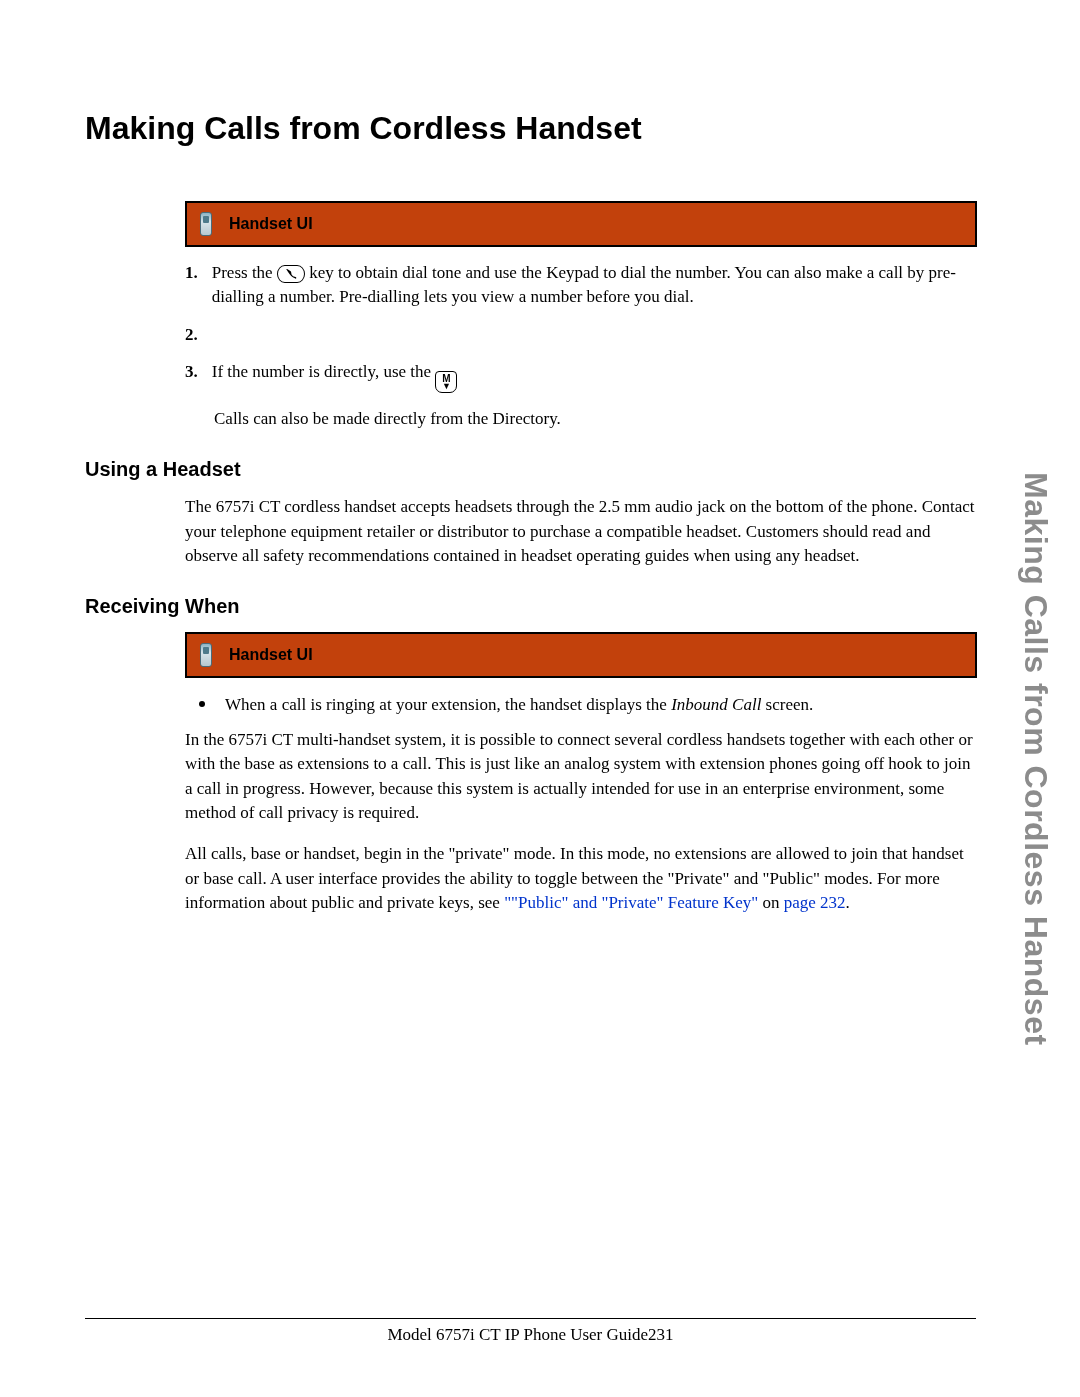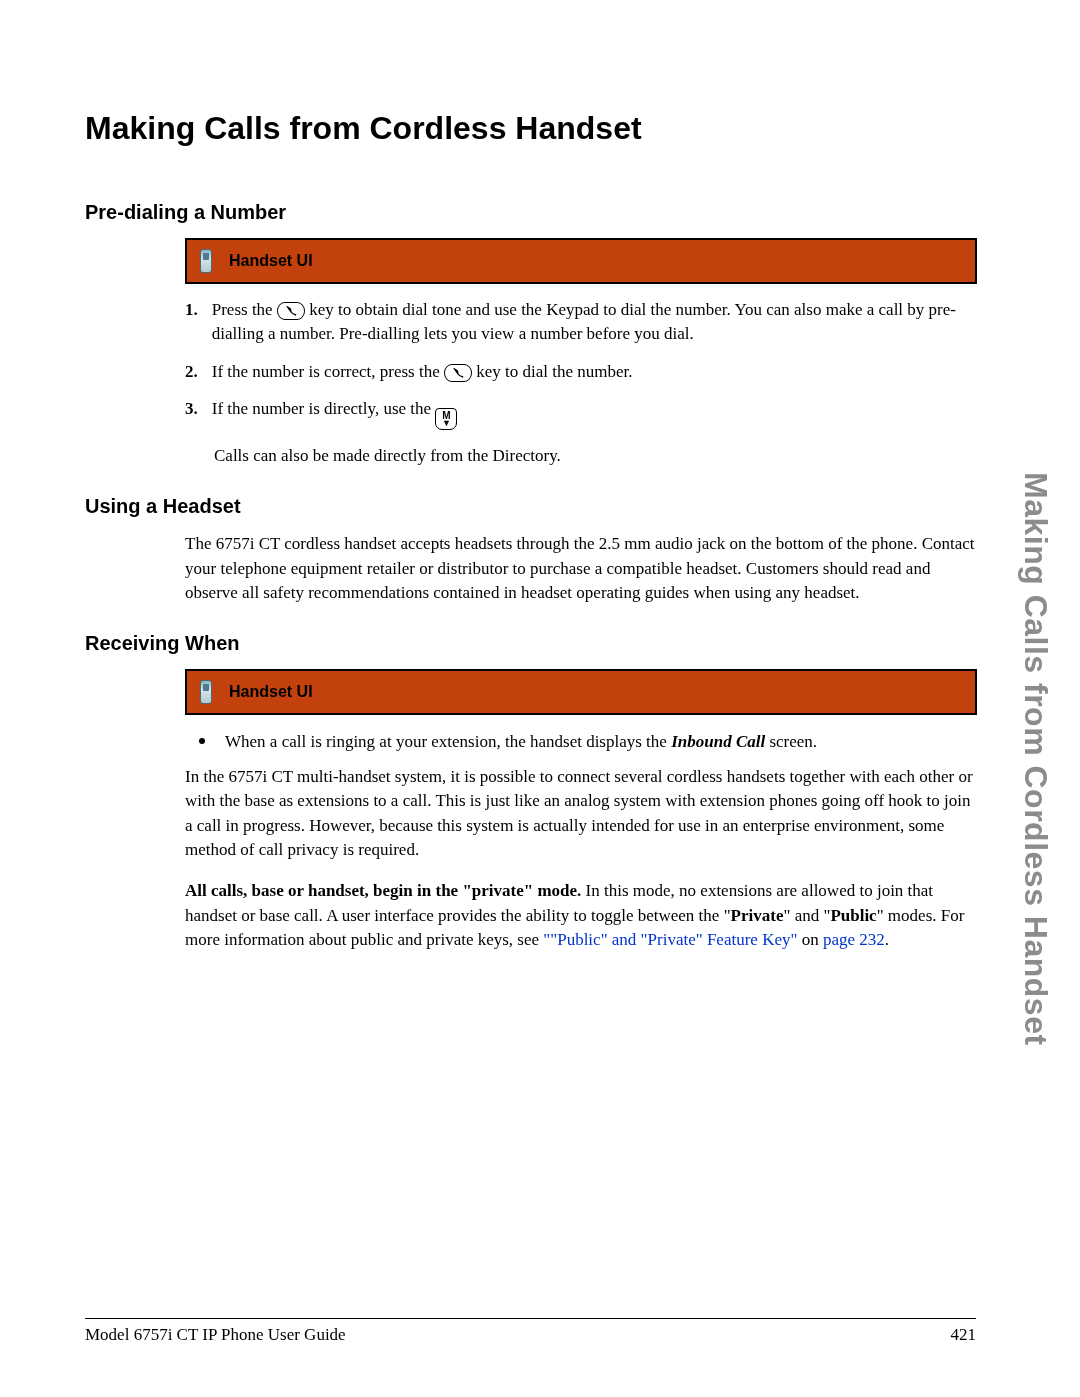--- a/index.html
+++ b/index.html
@@ -152,65 +152,57 @@
     left: 85px;
     right: 104px;
     bottom: 52px;
   }
   .footer-rule {
     border-top: 1px solid #000;
     margin-bottom: 6px;
   }
   .footer-row {
     display: flex;
-    justify-content: space-between;
-    font-size: 17px;
-  }
-  .bold { font-weight: bold; }
+    justify-content: center;
+    font-size: 17px;
+  }
+  .bold { font-weight: normal; }
   .italic { font-style: italic; }
   .link { color: #0033cc; }
   .free-para {
     font-size: 17px;
     line-height: 1.45;
     margin: 8px 0 0 29px;
   }
 </style>
 </head>
 <body>
 
 <div class="page">
 
   <h1 class="main-title">Making Calls from Cordless Handset</h1>
 
-  <h2 class="section-title">Pre-dialing a Number</h2>
   <div class="content-indent">
     <div class="handset-bar">
       <span class="handset-icon"></span>
       <span class="handset-label">Handset UI</span>
     </div>
     <ol class="ol">
       <li>
         <span class="ol-num">1.</span>
         <span>
           <span>Press the </span><span class="key-call">
               <svg viewBox="0 0 24 24">
                 <path d="M4 4 C 10 14, 14 18, 20 20 C 21 20, 22 18, 20 17 C 18 16, 16 17, 14 14 C 12 12, 13 10, 12 8 C 11 6, 9 6, 8 5 C 6 3, 4 3, 4 4 Z" fill="#000"></path>
               </svg>
             </span><span> key to obtain dial tone and use the Keypad to dial the number. You can also make a call by pre-dialling a number. Pre-dialling lets you view a number before you dial.</span>
         </span>
       </li>
       <li>
         <span class="ol-num">2.</span>
-        <span>
-          <span>If the number is correct, press the </span><span class="key-call">
-              <svg viewBox="0 0 24 24">
-                <path d="M4 4 C 10 14, 14 18, 20 20 C 21 20, 22 18, 20 17 C 18 16, 16 17, 14 14 C 12 12, 13 10, 12 8 C 11 6, 9 6, 8 5 C 6 3, 4 3, 4 4 Z" fill="#000"></path>
-              </svg>
-            </span><span> key to dial the number.</span>
-        </span>
       </li>
       <li>
         <span class="ol-num">3.</span>
         <span>
           <span>If the number is directly, use the </span><span class="key-vol">
               <span>M</span>
               <span class="arrow">▼</span>
             </span>
         </span>
       </li>
@@ -245,17 +237,17 @@
       <span class="bold">All calls, base or handset, begin in the "private" mode.</span><span> In this mode, no extensions are allowed to join that handset or base call. A user interface provides the ability to toggle between the "</span><span class="bold">Private</span><span>" and "</span><span class="bold">Public</span><span>" modes. For more information about public and private keys, see </span><span class="link">""Public" and "Private" Feature Key"</span><span> on </span><span class="link">page 232</span><span>.</span>
     </p>
   </div>
 
   <div class="side-text">Making Calls from Cordless Handset</div>
 
   <div class="footer">
     <div class="footer-rule"></div>
     <div class="footer-row">
       <span>Model 6757i CT IP Phone User Guide</span>
-      <span>421</span>
+      <span>231</span>
     </div>
   </div>
 
 </div>
 
 </body></html>

